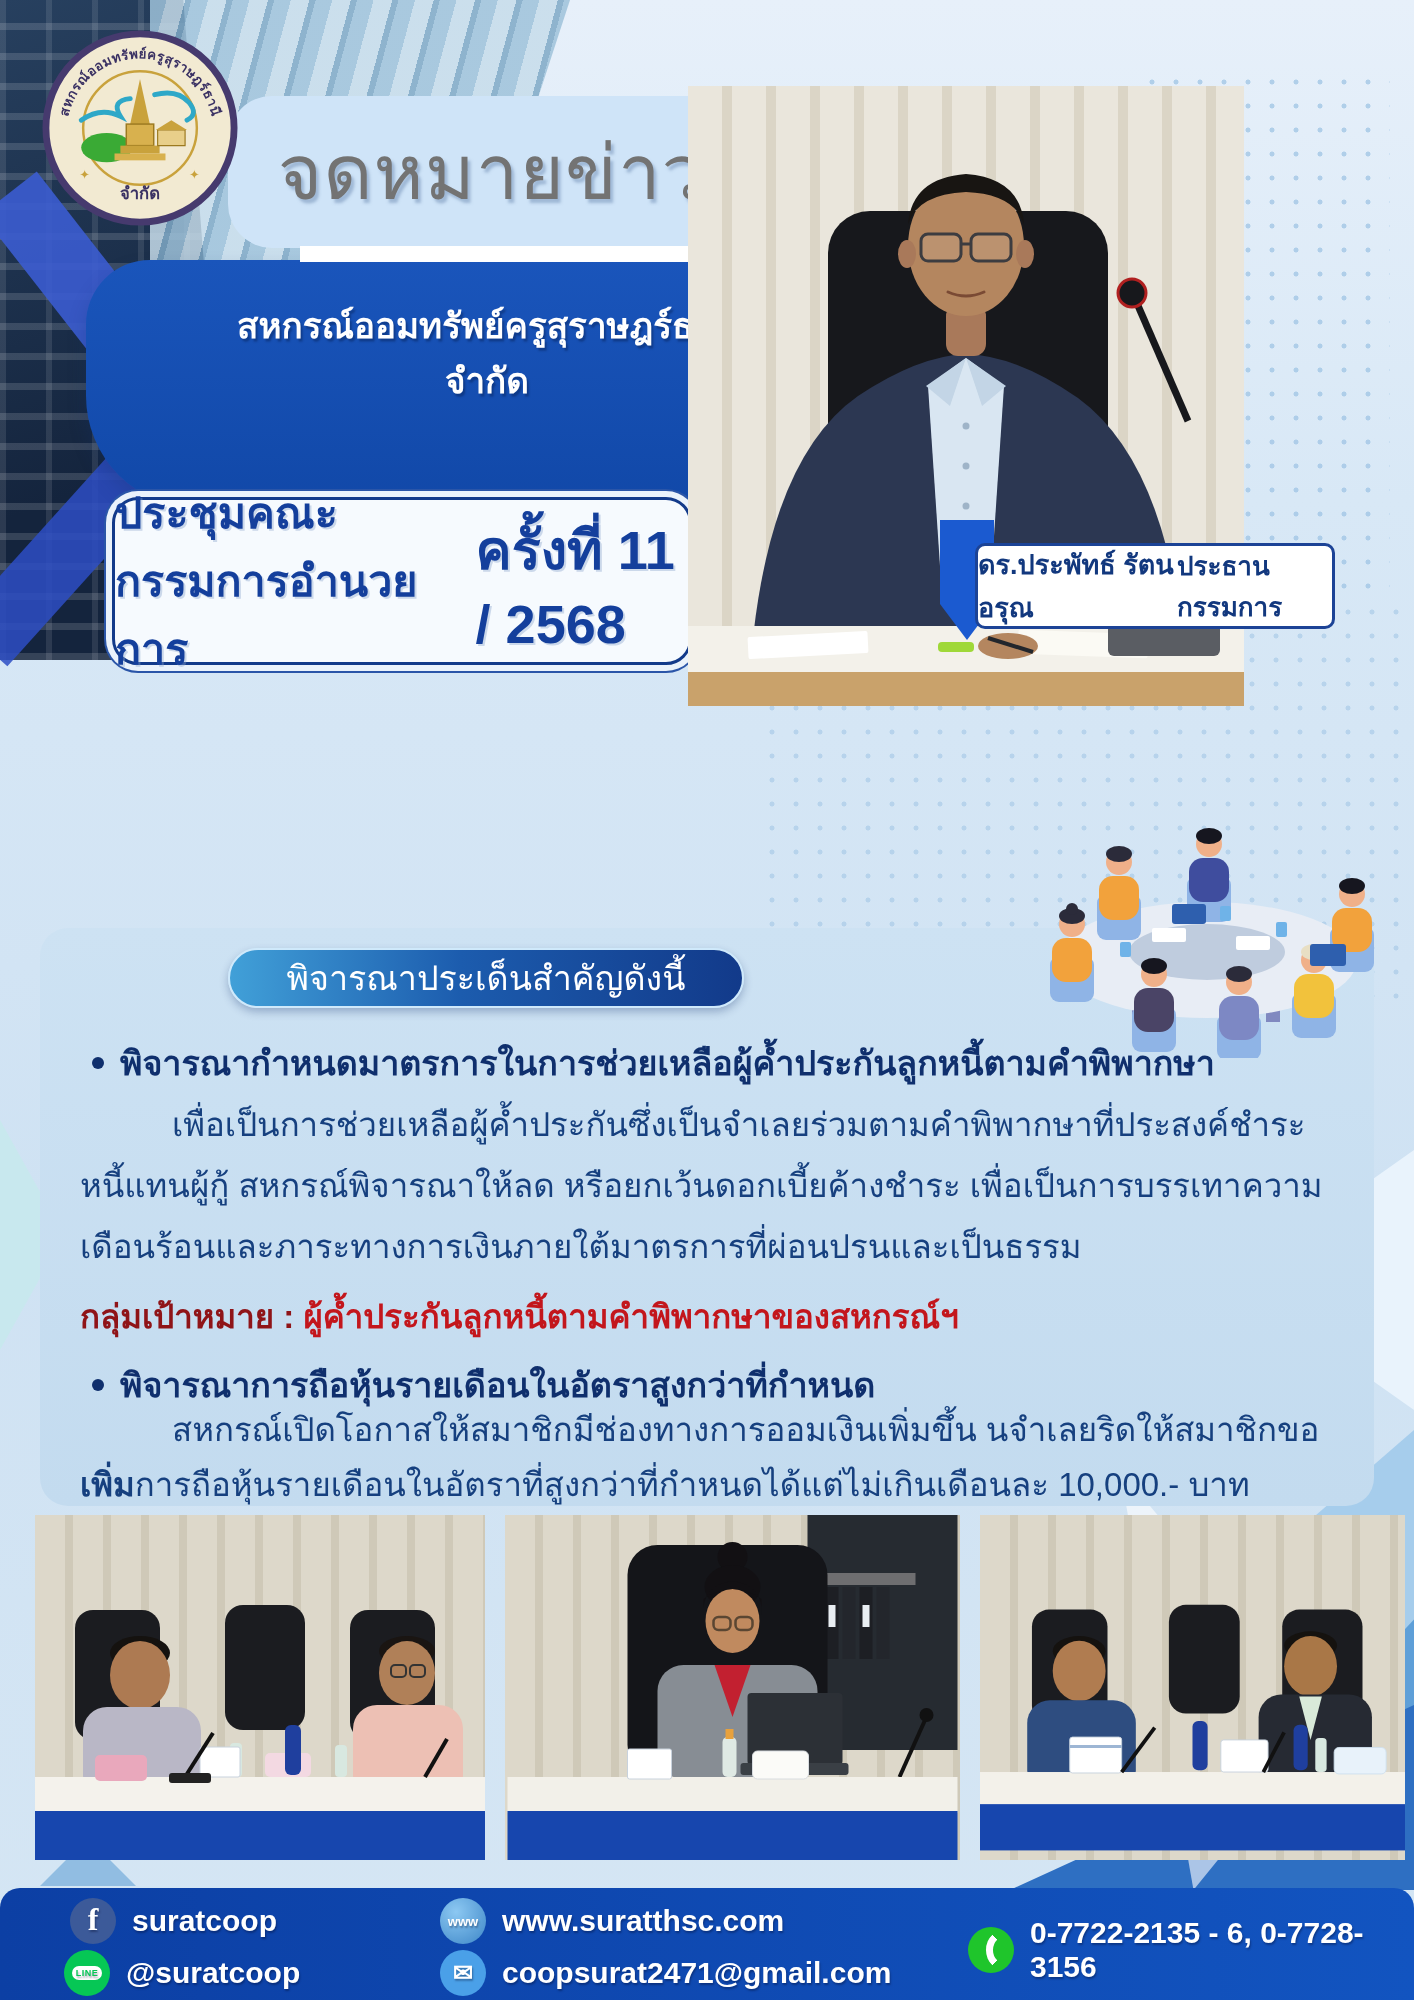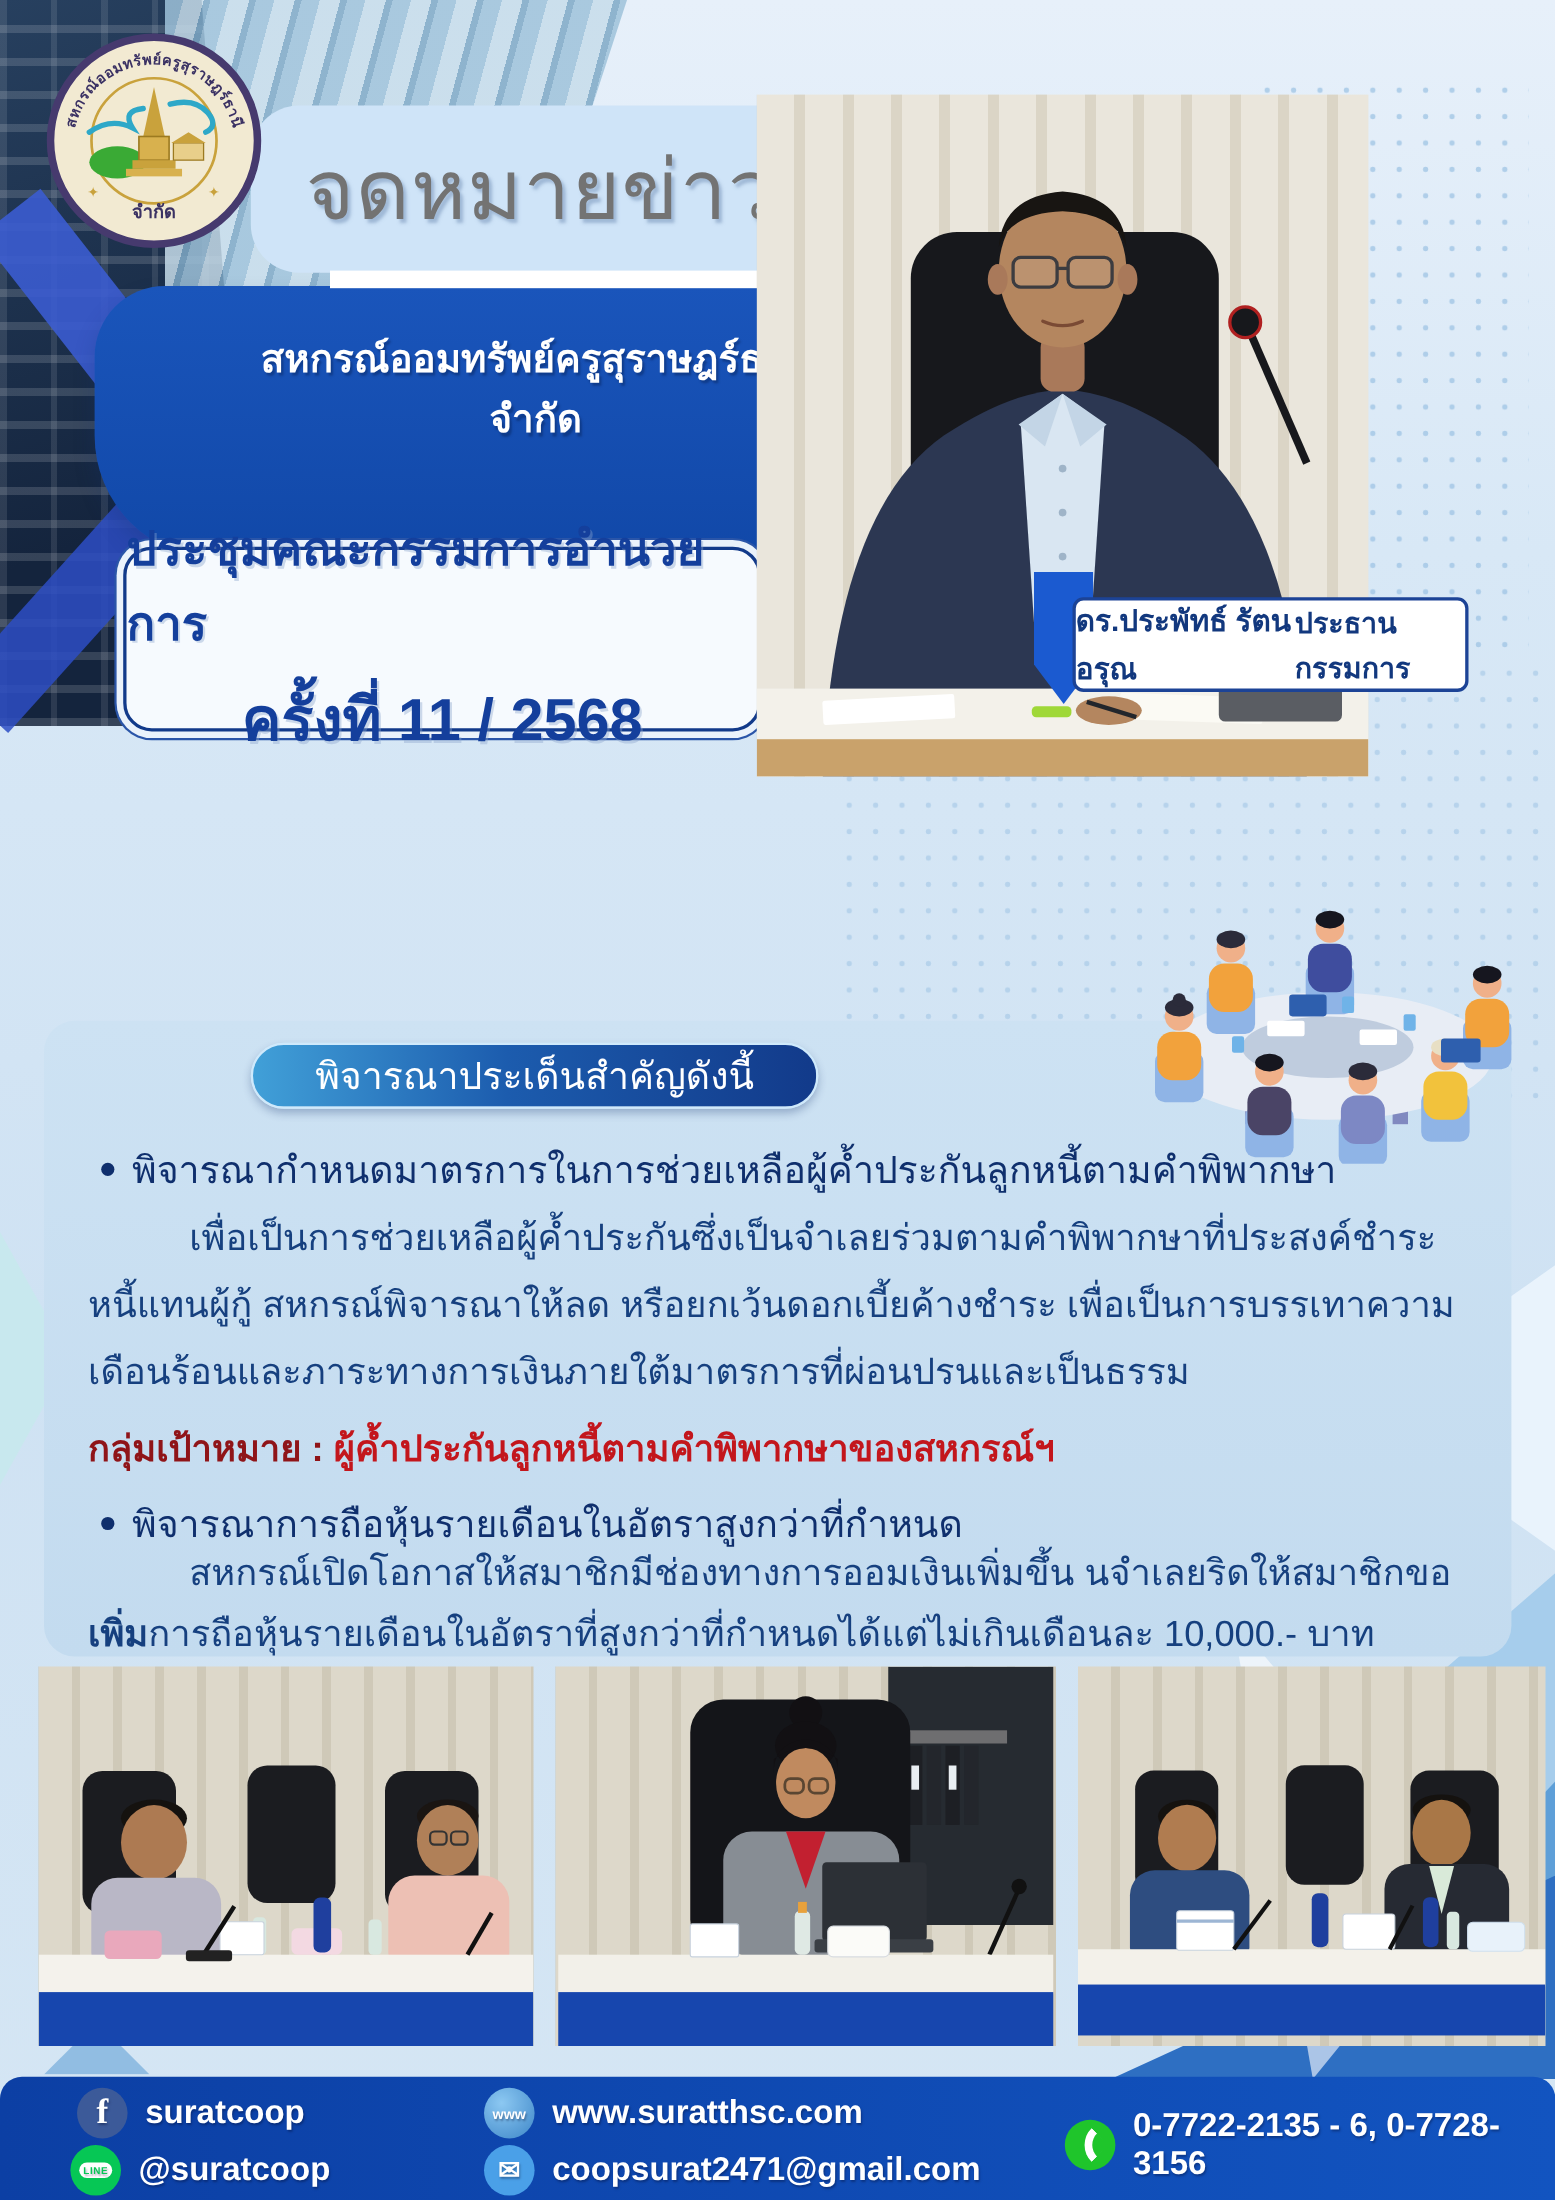--- a/index.html
+++ b/index.html
@@ -61,21 +61,21 @@
     border-radius:64px 36px 36px 112px;
     box-shadow:0 10px 18px rgba(20,50,110,.25); }
   .banner-inner { margin-left:148px; width:506px; text-align:center; padding-top:38px; color:#fff; }
   .org-name { font-size:35px; font-weight:bold; margin-bottom:24px;
     text-shadow:2px 3px 2px rgba(0,20,60,.35); }
   .date-line { font-size:33px; font-weight:bold; text-shadow:2px 3px 2px rgba(0,20,60,.35); }
 
   .meeting-box { left:112px; top:497px; width:580px; height:168px; z-index:2;
     background:#f6fafe; border:3px solid #123a8a; border-radius:26px;
     box-shadow:0 0 0 6px #eaf2fb, 0 0 0 8px #2a55a8;
-    display:flex; flex-direction:column; align-items:center; justify-content:center; gap:10px; }
+    display:flex; flex-direction:row; align-items:center; justify-content:center; gap:10px; }
   .meeting-line { font-weight:bold; color:#143f9c; text-shadow:2px 2px 0 rgba(140,165,205,.4); }
   .meeting-line-1 { font-size:43px; }
   .meeting-line-2 { font-size:54px; }
 
   
   .chair-photo { left:688px; top:86px; width:556px; height:620px; z-index:3;
     background:repeating-linear-gradient(90deg,#eae6dc 0 34px,#dbd5c6 34px 44px); }
   .tag-ribbon { left:940px; top:520px; width:54px; height:120px; z-index:4; background:#1b5ad0;
     clip-path:polygon(0 0, 100% 0, 100% 70%, 50% 100%, 0 70%); }
   .name-tag { left:975px; top:543px; width:360px; height:86px; z-index:5;
@@ -91,21 +91,21 @@
   
   .illustration { left:1024px; top:810px; width:366px; height:248px; z-index:3; }
   .panel { left:40px; top:928px; width:1334px; height:578px; z-index:2;
     background:linear-gradient(180deg,#cde2f3 0%, #c3dbef 100%); border-radius:28px; }
   .pill { position:absolute; left:188px; top:20px; width:516px; height:60px; border-radius:34px;
     background:linear-gradient(90deg,#41a0d8 0%, #1c5cae 45%, #123a8a 100%);
     border:2px solid #cfe9fb; box-shadow:0 4px 8px rgba(20,50,110,.3);
     display:flex; align-items:center; justify-content:center;
     color:#fff; font-size:34px; }
   .item-title { position:absolute; display:flex; align-items:center; gap:16px;
-    font-size:34px; font-weight:normal; color:#0f2f6d;text-align:center; }
+    font-size:34px; font-weight:bold; color:#0f2f6d;text-align:center; }
   .item1-title { left:52px; top:108px; }
   .item2-title { left:52px; top:430px; }
   .bullet-dot { width:12px; height:12px; border-radius:50%; background:#0f2f6d; flex:none; }
   .item-body { position:absolute; left:40px; width:1262px; font-size:33px; color:#16407f;
     line-height:1.85; text-indent:92px; }
   .item1-body { top:166px; }
   .item2-body { top:474px; line-height:1.68; }
   .item2-body b { font-weight:bold; }
   .target-line { position:absolute; left:40px; top:362px; font-size:33px; font-weight:bold; }
   .target-label { color:#8f1418; }

